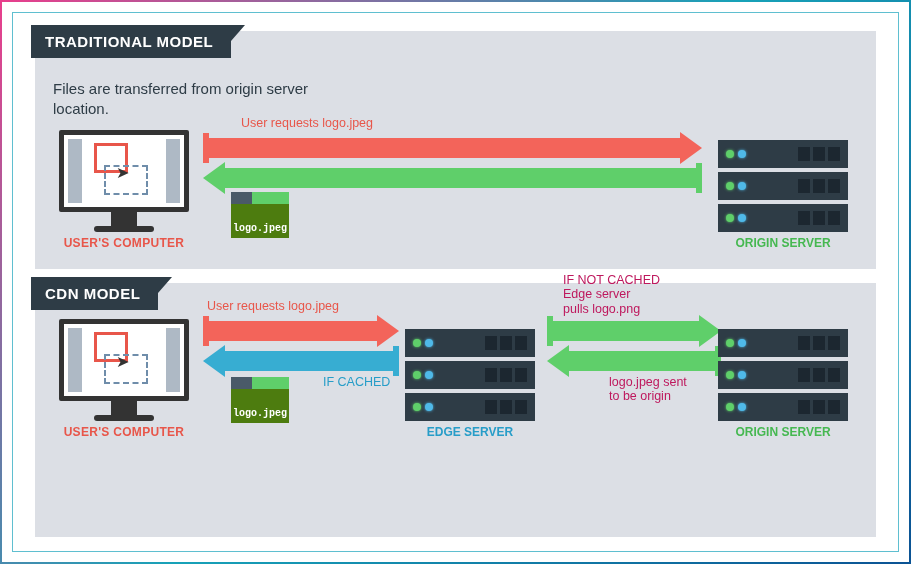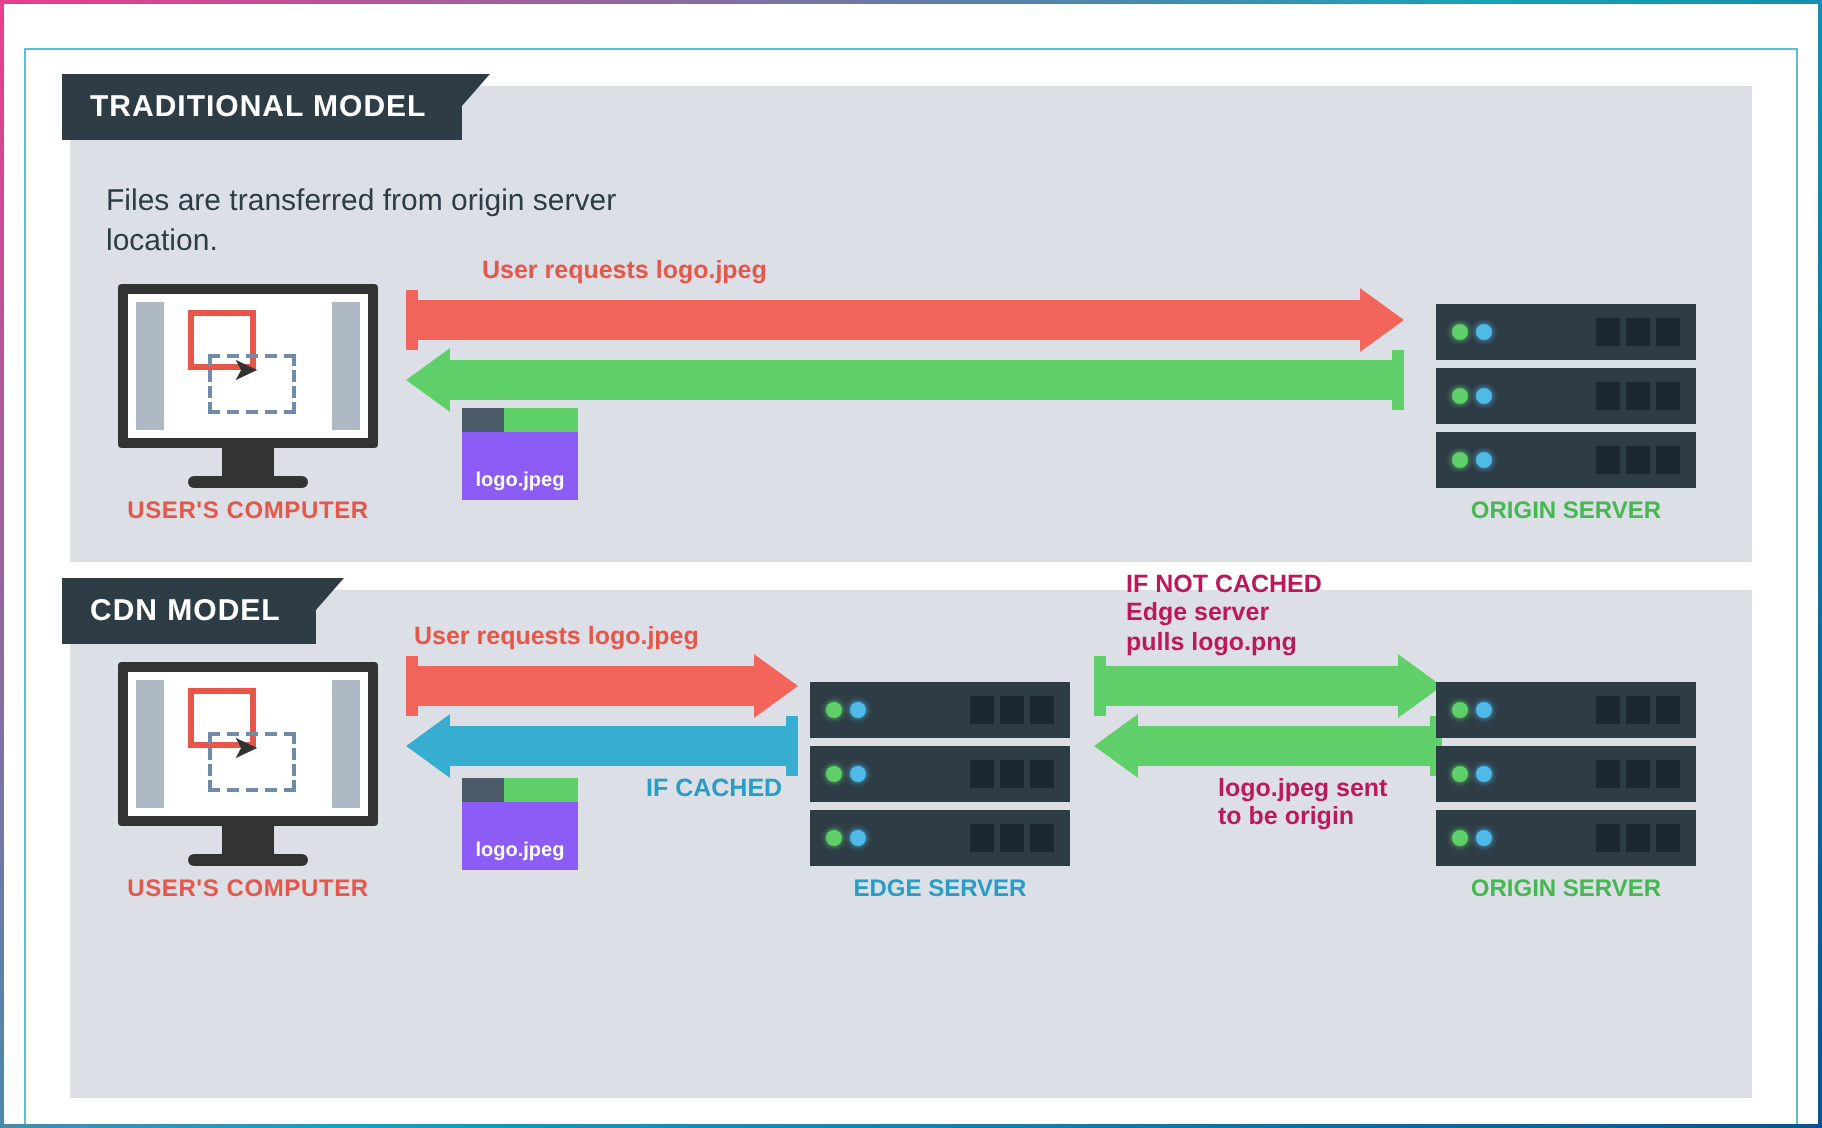--- a/index.html
+++ b/index.html
@@ -13,21 +13,21 @@
   .outer-border {
     position: absolute; inset: 0;
     border: 2px solid transparent;
     border-image: linear-gradient(135deg, #e83e8c, #17a2b8, #0b5394) 1;
     pointer-events: none;
   }
   .inner-border {
     border: 1px solid #5fbfd0;
     width: 100%; height: 100%;
     padding: 18px 22px 12px 22px;
-    display: flex; flex-direction: column; gap: 14px; margin-top: 12px;
+    display: flex; flex-direction: column; gap: 14px;
   }
   .panel {
     background: #dcdfe5;
     position: relative;
     padding: 14px 18px 8px 18px;
   }
   .panel.top { height: 238px; }
   .panel.bottom { height: 254px; }
   .title-tab {
     position: absolute;
@@ -141,31 +141,32 @@
   .arrow-head-l.blue { border-right-color:#37add2; }
   .arrow-head-r.green { border-left-color:#5fcf6a; }
   .arrow-tail {
     width: 6px; height: 30px;
   }
   .arrow-tail.red{background:#f3645a;}
   .arrow-tail.green{background:#5fcf6a;}
   .arrow-tail.blue{background:#37add2;}
 
   .arrow-label {
-    position:absolute; font-size:12.5px; font-weight:700;
+    position:absolute; font-size:12.5px; font-weight:400;
   }
   .arrow-label.red { color:#e8564a; }
   .arrow-label.green { color:#be185d; }
   .arrow-label.blue { color:#279dc8; }
 
   
   .file-icon {
     position:absolute;
     width: 58px; height: 46px;
-    background: #8b5cf6;
+    background: #4d7c0f;
+    font-family: Liberation Mono, monospace;
   }
   .file-icon::before{
     content:""; position:absolute; top:0; left:0; right:0; height:12px;
     background: linear-gradient(90deg, #4a5a68 36%, #5fcf6a 36%);
   }
   .file-label{
     position:absolute; bottom:4px; left:0; right:0; text-align:center;
     color:#fff; font-size:10px; font-weight:600;
   }
 

